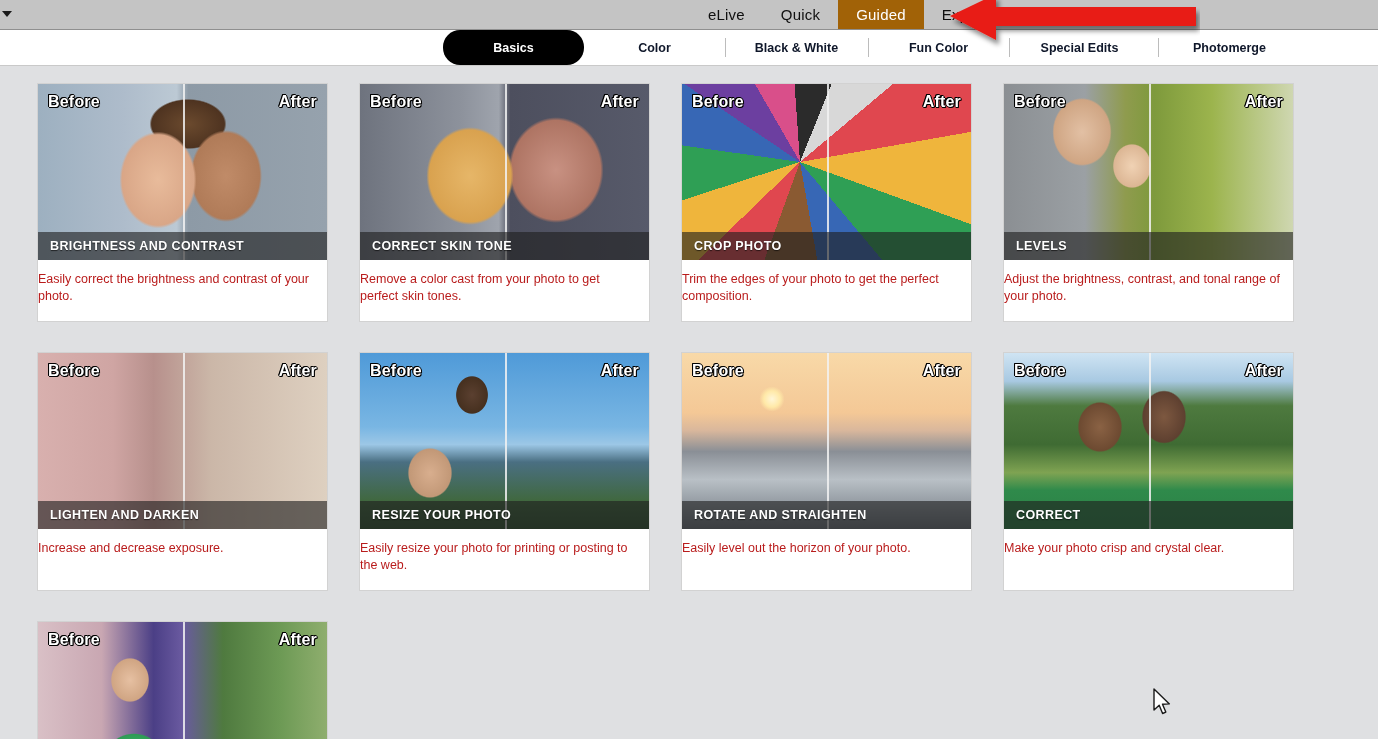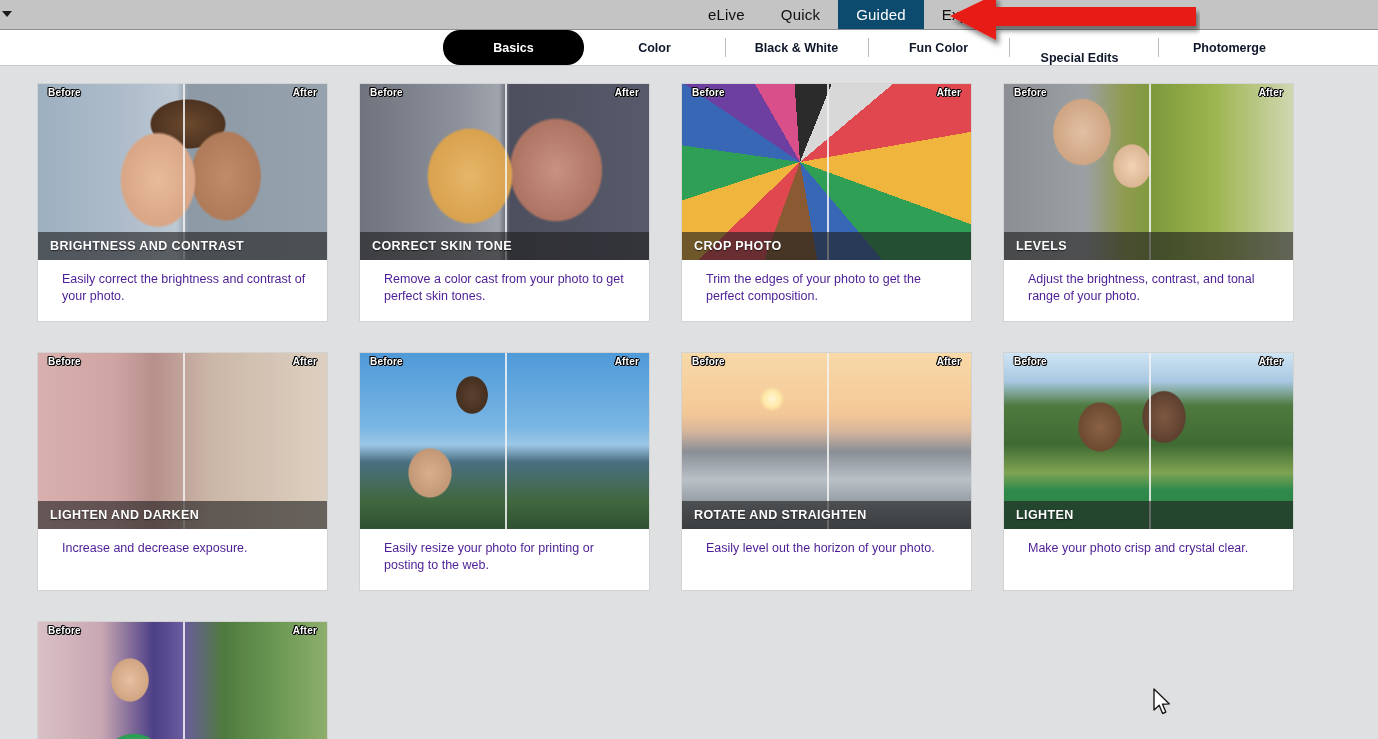--- a/index.html
+++ b/index.html
@@ -24,21 +24,21 @@
     position:absolute;left:690px;top:0;height:29px;
     display:flex;align-items:stretch;
   }
   .mode-tab{
     display:flex;align-items:center;justify-content:center;
     padding:0 18px;height:29px;
     font-size:15px;font-weight:normal;color:#101010;
     letter-spacing:.2px;cursor:pointer;
     background:transparent;
   }
-  .mode-tab.active{ background:#0c4a6e;color:#ffffff;}
+  .mode-tab.active{ background:#a16207;color:#ffffff;}
   
   #sub-tab-bar{
     position:absolute;left:0;top:30px;width:1378px;height:35px;
     background:#ffffff;border-bottom:1px solid #c9c9c9;
   }
   #sub-tabs{
     position:absolute;left:443px;top:0;height:35px;display:flex;
   }
   .sub-tab{
     position:relative;
@@ -71,37 +71,37 @@
     cursor:pointer;
   }
   .card-thumb{
     position:relative;width:289px;height:176px;overflow:hidden;
   }
   .thumb-art{position:absolute;left:0;top:0;width:289px;height:176px;}
   .split-line{
     position:absolute;top:0;width:2px;height:176px;background:#f2f2f2;opacity:.85;
   }
   .badge{
-    position:absolute;top:3px;font-size:10px;font-weight:bold;color:#ffffff;
+    position:absolute;top:9px;font-size:16px;font-weight:bold;color:#ffffff;
     text-shadow:-1px 0 #000,0 -1px #000,1px 0 #000,0 1px #000,1px 1px #000,-1px -1px #000;
     letter-spacing:.2px;
   }
   .badge.before{left:10px;}
   .badge.after{right:10px;}
   .card-title{
     position:absolute;left:0;bottom:0;width:336px;height:28px;
     background:rgba(30,30,30,.62);
     display:flex;align-items:center;
     box-sizing:border-box;padding-left:12px;
     font-size:12.5px;font-weight:bold;color:#ffffff;letter-spacing:.4px;
     text-shadow:0 1px 1px rgba(0,0,0,.6);
   }
   .card-desc{
-    padding:11px 12px 0 24px;height:61px;box-sizing:border-box;
-    font-size:12.5px;line-height:16.5px;color:#4c1d95;
+    padding:11px 12px 0 0;height:61px;box-sizing:border-box;
+    font-size:12.5px;line-height:16.5px;color:#b91c1c;
   }
   
   .card.clipped{width:289px;}
   
   #cursor{position:absolute;left:1152px;top:688px;width:22px;height:30px;pointer-events:none;}
   
   #red-arrow{position:absolute;left:950px;top:-6px;width:250px;height:60px;pointer-events:none;}
 </style>
 </head>
 <body>
@@ -123,21 +123,21 @@
       </div>
       <div class="sub-tab" style="width: 141px;">
         <span class="lbl">Color</span>
       </div>
       <div class="sub-tab" style="width: 143px;">
         <span class="lbl">Black &amp; White</span>
       </div>
       <div class="sub-tab" style="width: 141px;">
         <span class="lbl">Fun Color</span>
       </div>
-      <div class="sub-tab" style="width: 141px; align-items: flex-end;">
+      <div class="sub-tab" style="width: 141px;">
         <span class="lbl">Special Edits</span>
       </div>
       <div class="sub-tab" style="width: 143px; margin-left: 8px;">
         <span class="lbl">Photomerge</span>
       </div>
     </div>
 </div>
 
 <div id="content">
   <div id="grid">
@@ -208,20 +208,21 @@
       </div>
       <div class="card">
         <div class="card-thumb">
           <div class="thumb-art" style="background:
      radial-gradient(ellipse 30px 34px at 70px 120px, #d8ae8e 0%, #c29877 70%, rgba(194,152,119,0) 74%),
      radial-gradient(ellipse 22px 26px at 112px 42px, #5b4030 0%, #46301f 70%, rgba(70,48,31,0) 74%),
      linear-gradient(180deg,#4f9ad8 0%,#79b6e3 42%,#9cc7e6 52%,#4a6f82 62%,#40683f 84%,#2f5230 100%)"></div>
           <div class="split-line" style="left: 145px;"></div>
           <div class="badge before">Before</div>
           <div class="badge after">After</div>
+          <div class="card-title">RESIZE YOUR PHOTO</div>
         </div>
         <div class="card-desc">Easily resize your photo for printing or posting to the web.</div>
       </div>
       <div class="card">
         <div class="card-thumb">
           <div class="thumb-art" style="background:
      radial-gradient(circle 18px at 90px 46px, #fff6d8 0%, #ffe9a8 45%, rgba(255,233,168,0) 70%),
      linear-gradient(180deg,#f8d9a8 0%,#f4c896 34%,#d9b79c 44%,#8a8f96 56%,#b9c0c6 72%,#6b737b 100%)"></div>
           <div class="split-line" style="left: 145px;"></div>
           <div class="badge before">Before</div>
@@ -232,21 +233,21 @@
       </div>
       <div class="card">
         <div class="card-thumb">
           <div class="thumb-art" style="background:
      radial-gradient(ellipse 30px 34px at 96px 74px, #8a6244 0%, #6d4a31 70%, rgba(109,74,49,0) 74%),
      radial-gradient(ellipse 30px 36px at 160px 64px, #7d5840 0%, #5e4030 70%, rgba(94,64,48,0) 74%),
      linear-gradient(180deg,#cfe4f3 0%,#a8c9e2 16%,#4e7a3f 30%,#3f6b33 52%,#7fa352 68%,#2f8a4b 78%,#2b7f45 100%)"></div>
           <div class="split-line" style="left: 145px;"></div>
           <div class="badge before">Before</div>
           <div class="badge after">After</div>
-          <div class="card-title">LIGHTEN</div>
+          <div class="card-title">CORRECT</div>
         </div>
         <div class="card-desc">Make your photo crisp and crystal clear.</div>
       </div>
       <div class="card">
         <div class="card-thumb">
           <div class="thumb-art" style="background:
      radial-gradient(ellipse 26px 30px at 92px 58px, #e6c0a2 0%, #d0a583 70%, rgba(208,165,131,0) 74%),
      radial-gradient(ellipse 36px 28px at 96px 132px, #3cc06a 0%, #2e9b55 70%, rgba(46,155,85,0) 74%),
      linear-gradient(90deg,#d9c0c6 0%,#c9a7b2 22%,#4b3f86 40%,#6a5aa0 50%,#4f7a3f 64%,#6d9a55 84%,#8fae6e 100%)"></div>
           <div class="split-line" style="left: 145px;"></div>

